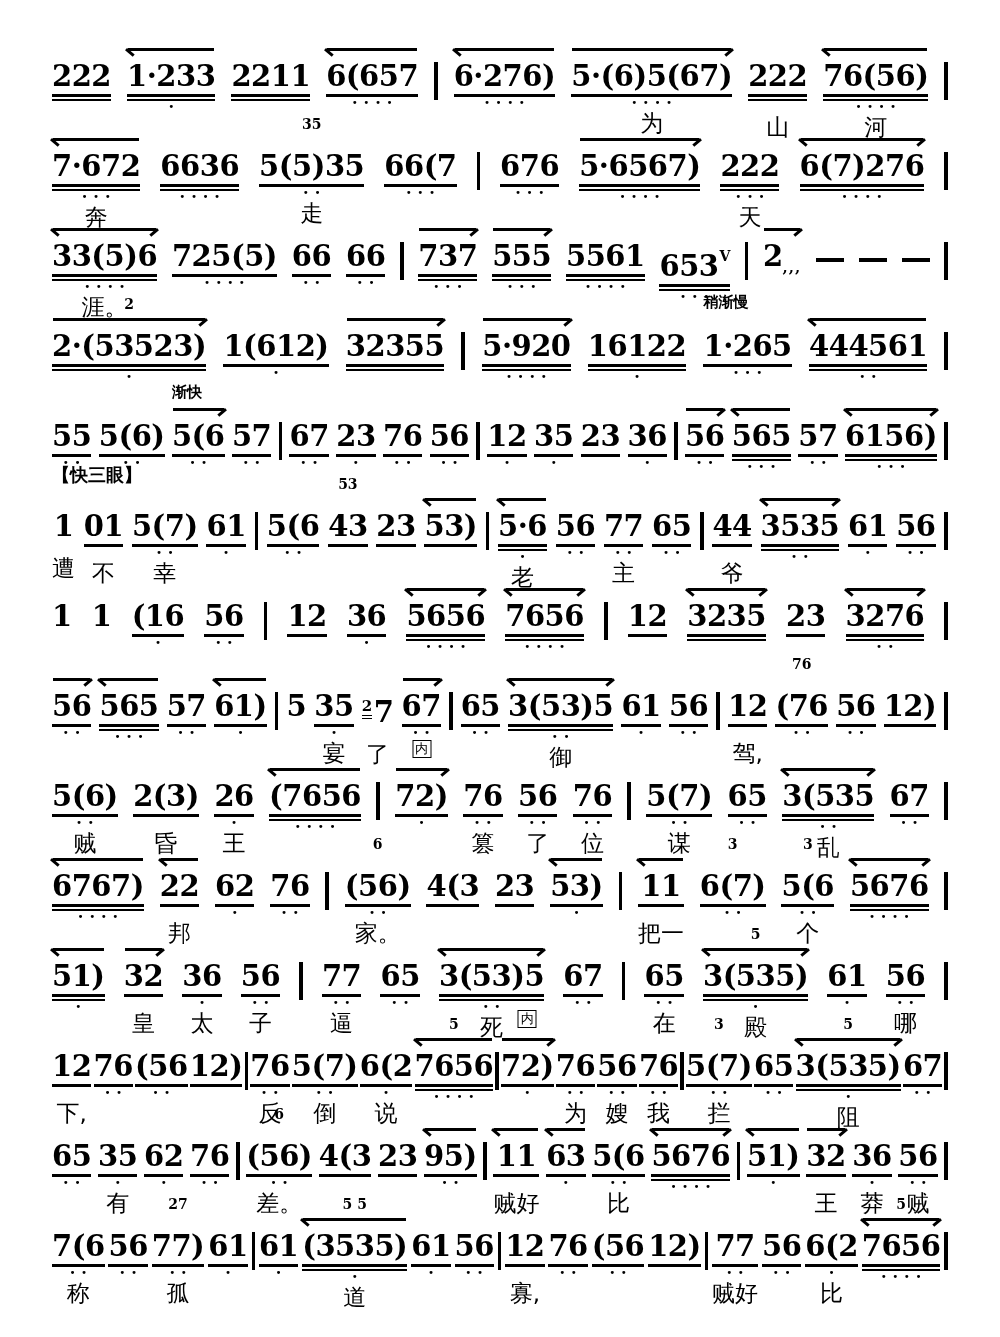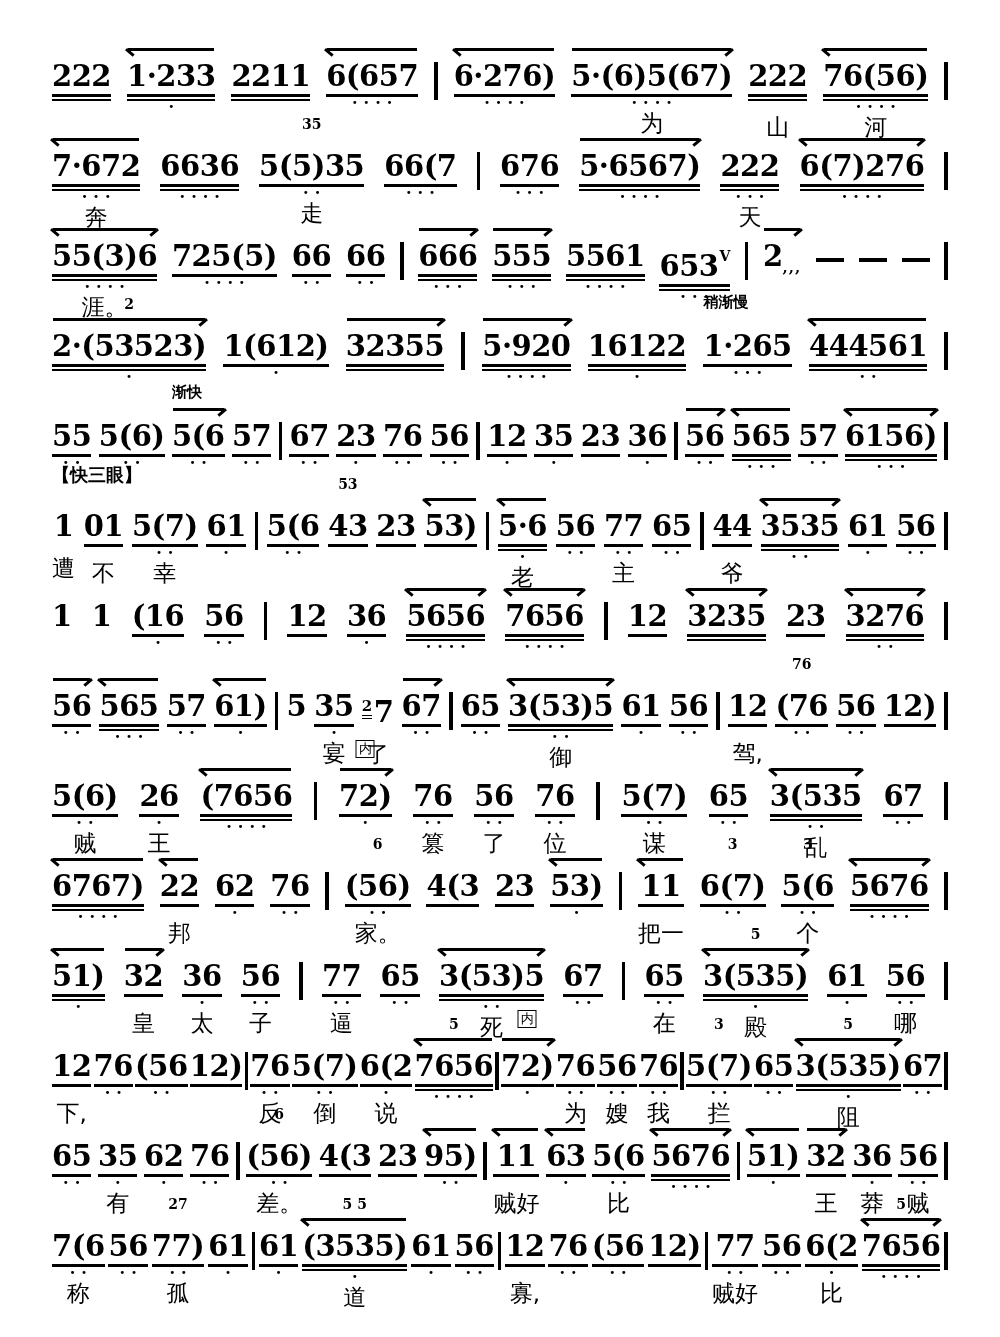--- a/index.html
+++ b/index.html
@@ -239,21 +239,21 @@
         </div>
         <div class="bar"></div>
       </div>
       <div class="row">
         <div class="tok">
           <div class="above">
             <div class="arc a-l a-r">
               <div class="ln"></div>
             </div>
           </div>
-          <div class="num">55(3)6</div>
+          <div class="num">33(5)6</div>
           <div class="uls">
             <div class="ul"></div>
             <div class="ul"></div>
           </div>
           <div class="dots">····</div>
           <div class="lyr">涯。</div>
         </div>
         <div class="tok">
           <div class="above"></div>
           <div class="num">725(5)</div>
@@ -281,21 +281,21 @@
           <div class="dots">··</div>
           <div class="lyr">&nbsp;</div>
         </div>
         <div class="bar"></div>
         <div class="tok">
           <div class="above">
             <div class="arc a-r">
               <div class="ln"></div>
             </div>
           </div>
-          <div class="num">666</div>
+          <div class="num">737</div>
           <div class="uls">
             <div class="ul"></div>
             <div class="ul"></div>
           </div>
           <div class="dots">···</div>
           <div class="lyr">&nbsp;</div>
         </div>
         <div class="tok">
           <div class="above">
             <div class="arc a-r">
@@ -1072,20 +1072,29 @@
       </div>
       <div class="row">
         <div class="tok">
           <div class="above"></div>
           <div class="num">5(6)</div>
           <div class="uls">
             <div class="ul"></div>
           </div>
           <div class="dots">··</div>
           <div class="lyr">贼</div>
+        </div>
+        <div class="tok">
+          <div class="above"></div>
+          <div class="num">2(3)</div>
+          <div class="uls">
+            <div class="ul"></div>
+          </div>
+          <div class="dots"></div>
+          <div class="lyr">昏</div>
         </div>
         <div class="tok">
           <div class="above"></div>
           <div class="num">26</div>
           <div class="uls">
             <div class="ul"></div>
           </div>
           <div class="dots">·</div>
           <div class="lyr">王</div>
         </div>

